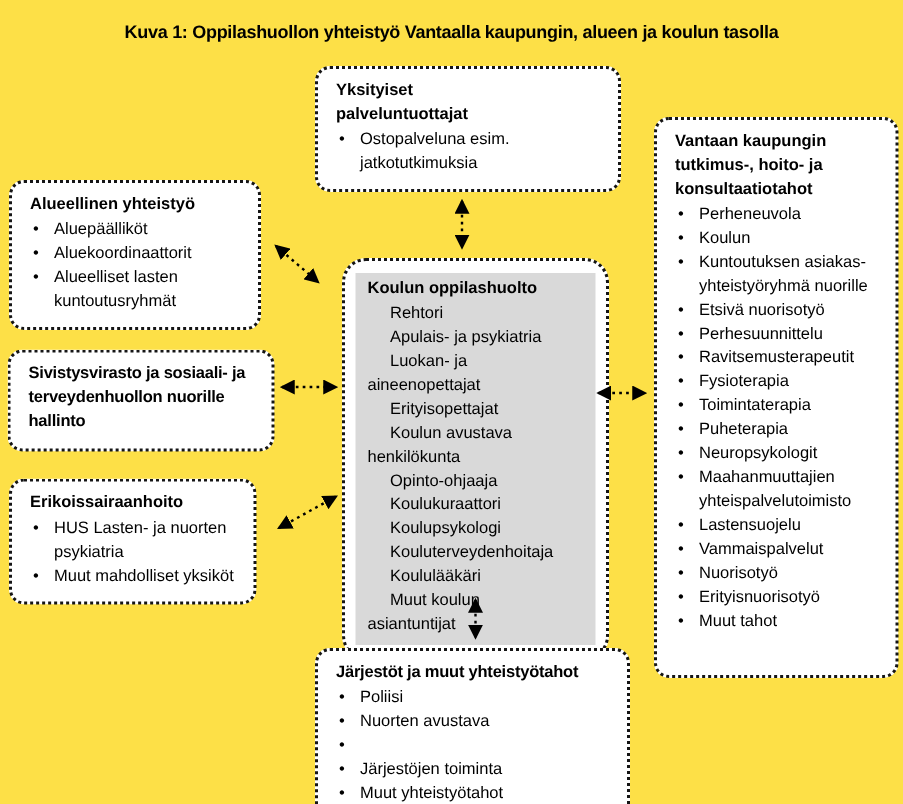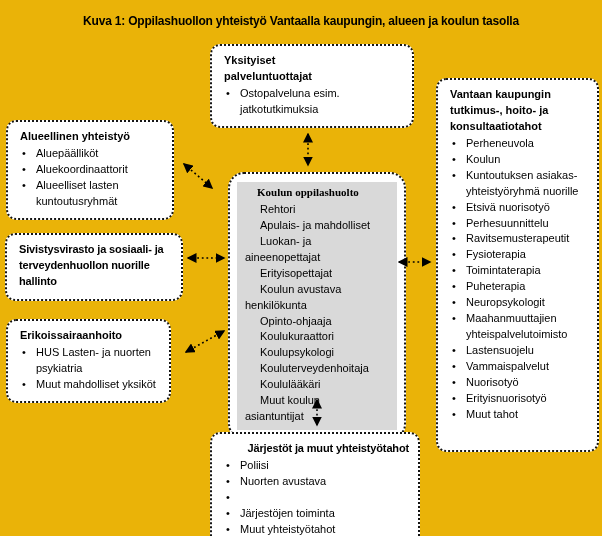--- a/index.html
+++ b/index.html
@@ -1,17 +1,17 @@
 <!DOCTYPE html>
 <html><head>
 <meta charset="utf-8">
 <style>
   html, body { margin:0; padding:0; background:#ffffff; }
   .canvas {
-    position:relative; width:602px; height:536px; background:#eab308;
+    position:relative; width:602px; height:536px; background:#fde047;
     font-family:"Liberation Sans","DejaVu Sans",sans-serif;
     font-size:11px; line-height:1.45; color:#000;
     overflow:hidden;
   }
   .fig-title {
     position:absolute; top:13px; left:0; width:602px;
     text-align:center; font-weight:bold; font-size:12px; letter-spacing:-0.2px;
     margin:0;
   }
   .box {
@@ -21,24 +21,24 @@
   }
   .box-heading { margin:0 0 1px 3px; font-size:11px; font-weight:bold; }
   .box-private  { left:210px; top:44px;  width:204px; }
   .box-private .box-heading { max-width:118px; }
   .box-regional { left:6px;   top:120px; width:168px; }
   .box-admin    { left:5px;   top:233px; width:178px; }
   .box-admin .box-heading { letter-spacing:-0.15px; }
   .box-special  { left:6px;   top:319px; width:165px; }
   .box-right    { left:436px; top:78px;  width:163px; min-height:374px; }
   .box-bottom   { left:210px; top:432px; width:210px; }
-  .box-bottom .box-heading { white-space:nowrap; letter-spacing:-0.15px;text-align:right; }
+  .box-bottom .box-heading { white-space:nowrap; letter-spacing:-0.15px; }
   .box-center   { left:228px; top:172px; width:178px; border-radius:16px; padding:8px 7px; }
   .center-fill  { background:#d9d9d9; padding:3px 8px 5px 8px; }
-  .center-fill .box-heading { margin-left:12px;font-family:Liberation Serif, serif; }
+  .center-fill .box-heading { margin-left:0; }
 
   ul.bullet-list, ul.plain-list { list-style:none; margin:0; padding:0; }
   .bullet-item { display:flex; }
   .bullet { flex:0 0 14px; margin-left:5px; text-align:left; }
   .item-text { flex:1 1 auto; }
   .plain-list .item-text { margin:15px; }
 
   .arrow-layer { position:absolute; left:0; top:0; width:602px; height:536px; pointer-events:none; }
 </style>
 </head>
@@ -96,21 +96,21 @@
   </section>
 
   <section class="box box-center">
     <div class="center-fill">
       <h3 class="box-heading">Koulun oppilashuolto</h3>
       <ul class="plain-list">
           <li>
           <span class="item-text">Rehtori</span>
         </li>
           <li>
-          <span class="item-text">Apulais- ja mahdolliset</span>
+          <span class="item-text">Apulais- ja psykiatria</span>
         </li>
           <li>
           <span class="item-text">Luokan- ja aineenopettajat</span>
         </li>
           <li>
           <span class="item-text">Erityisopettajat</span>
         </li>
           <li>
           <span class="item-text">Koulun avustava henkilökunta</span>
         </li>

